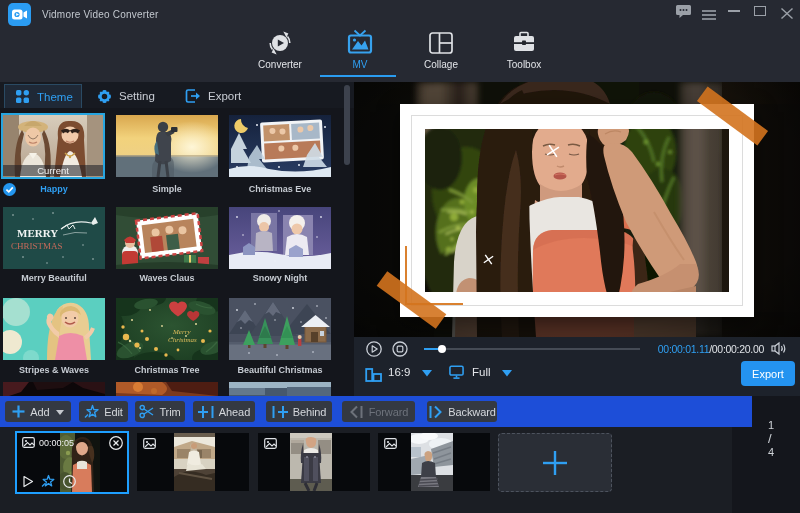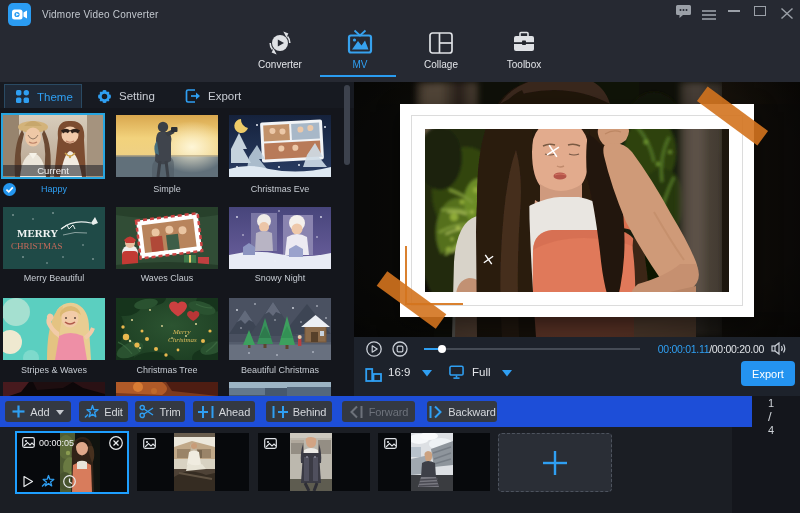--- a/index.html
+++ b/index.html
@@ -7,21 +7,21 @@
   .abs{position:absolute;}
   #header{left:0;top:0;width:800px;height:82px;background:#262932;}
   #apptitle{left:42px;top:9px;color:#c3c8cf;font-size:10px;letter-spacing:0.2px;text-align:center;}
   .navlab{top:59px;width:80px;text-align:center;color:#e2e4e8;font-size:10px;}
   #nav-underline{left:320px;top:75px;width:76px;height:2px;background:#2a9cf0;}
   #tabbar{left:0;top:82px;width:355px;height:26px;background:#171a21;}
   .tab{top:85px;height:22px;display:flex;align-items:center;font-size:11.5px;color:#c9cdd4;}
   #tab-theme{top:84px;left:4px;width:76px;height:23px;background:#1f2937;border:1px solid #2a4a63;border-bottom:none;color:#2f9ff2;}
   #panel{left:0;top:108px;width:355px;height:288px;background:#14161c;overflow:hidden;}
   .thumb{position:absolute;width:102px;height:62px;overflow:hidden;background:#222;}
-  .thlabel{position:absolute;width:102px;text-align:center;color:#c6cbd2;font-size:9px;}
+  .thlabel{position:absolute;width:102px;text-align:center;color:#c6cbd2;font-size:9px;font-weight:bold;}
   #video{left:354px;top:82px;width:446px;height:255px;background:#111;overflow:hidden;}
   #controls{left:354px;top:337px;width:446px;height:59px;background:#1d222b;}
   #toolbar{left:0;top:396px;width:752px;height:31px;background:#1d4ed8;}
   .tbtn{position:absolute;top:5px;height:21px;background:#343942;border-radius:3px;display:flex;align-items:center;justify-content:center;color:#d5d8dc;font-size:11px;letter-spacing:-0.1px;}
   .tbtn svg{margin-right:5px;flex-shrink:0;}
   #timeline{left:0;top:427px;width:732px;height:86px;background:#1b1e24;}
   .card{position:absolute;top:6px;width:112px;height:58px;background:#07090c;}
   .cicon{position:absolute;left:6px;top:5px;}
 </style>
 </head>
@@ -761,21 +761,21 @@
         <g stroke="#2f9ff2" stroke-width="1.5" fill="none">
           <path d="M3 4 L3.8 14 L10.2 14 L11 4"></path>
           <line x1="1.2" y1="3.6" x2="12.8" y2="3.6"></line>
           <path d="M5.2 3.4 L5.2 1.3 L8.8 1.3 L8.8 3.4"></path>
           <line x1="5.6" y1="6.3" x2="5.9" y2="11.7"></line>
           <line x1="8.4" y1="6.3" x2="8.1" y2="11.7"></line>
         </g>
       </svg>
   Empty
  </div>
- <div class="abs" style="left:768px;top:1px;font-size:11px;color:#cfd3d8;">1 <span style="font-size:13px;">/</span> 4</div>
+ <div class="abs" style="left:768px;top:23px;font-size:11px;color:#cfd3d8;">1 <span style="font-size:13px;">/</span> 4</div>
 </div>
 
 <div class="abs" id="timeline">
  <div class="abs" style="left:15px;top:4px;width:114px;height:63px;border:2px solid #1e9fff;box-sizing:border-box;background:#07090c;">
   <svg class="abs" style="left:43px;top:0;" width="40" height="59" viewBox="0 0 40 59">
    <rect width="40" height="59" fill="#10130f"></rect>
    <rect x="0" y="0" width="15" height="59" fill="#4f5c33"></rect>
    <ellipse cx="6" cy="14" rx="8" ry="12" fill="#5d6c3a"></ellipse>
    <ellipse cx="10" cy="34" rx="7" ry="10" fill="#6a7a42"></ellipse>
    <ellipse cx="5" cy="48" rx="7" ry="9" fill="#47532e"></ellipse>

